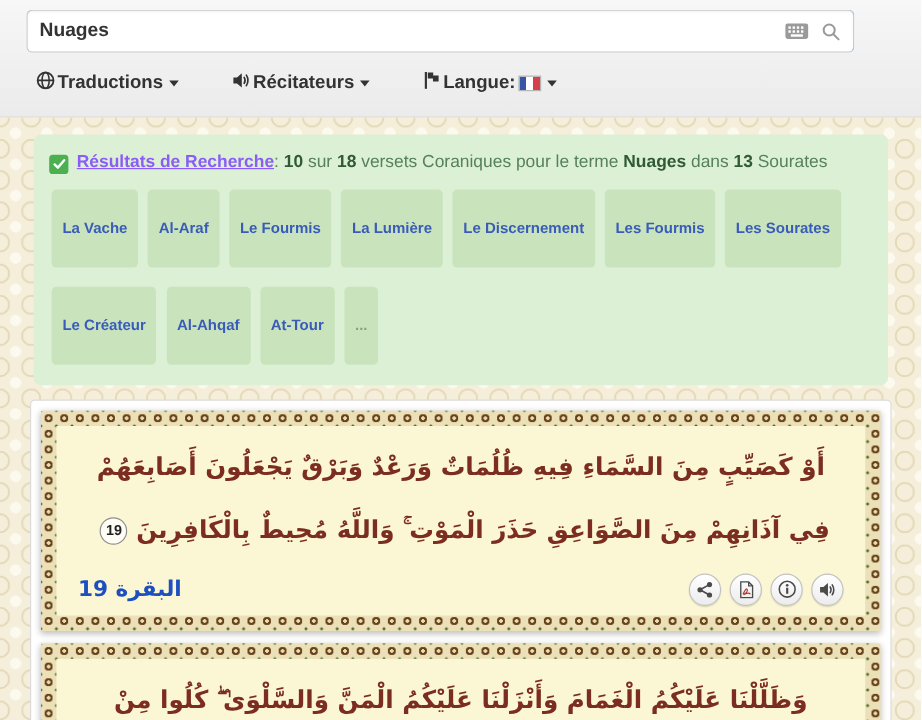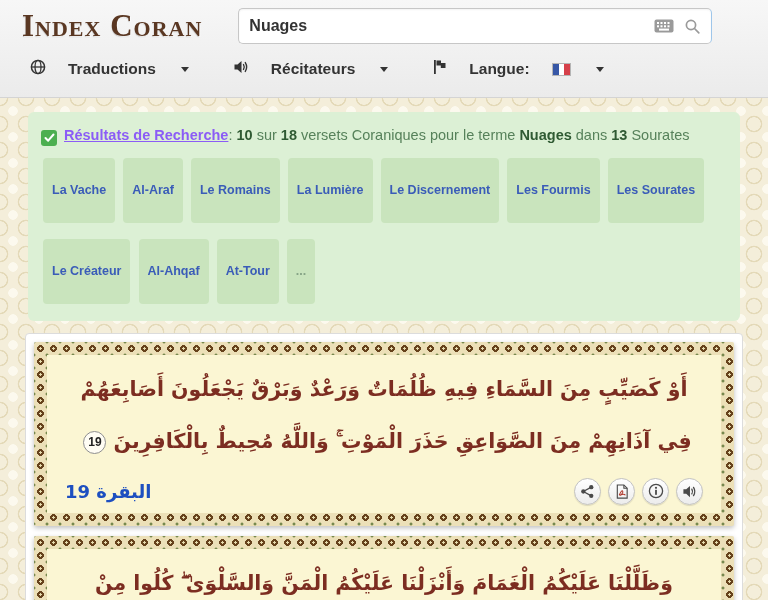--- a/index.html
+++ b/index.html
@@ -32,21 +32,21 @@
     box-shadow:inset 0 1px 2px rgba(0,0,0,.05);
   }
   .searchbox input {
     flex:1; border:none; outline:none; font-size:16px; font-weight:bold; color:#333;
     font-family:"Liberation Sans", sans-serif; background:transparent;
   }
   .searchbox .sicon { display:flex; align-items:center; margin-left:10px; cursor:pointer; }
 
   
   .menu { display:flex; align-items:center; gap:44px; padding:0 0 0 30px; height:46px; }
-  .menu-item { display:flex; align-items:center; gap:22px; cursor:pointer; color:#333; font-size:15.5px; font-weight:bold; }
+  .menu-item { display:flex; align-items:center; gap:2px; cursor:pointer; color:#333; font-size:15.5px; font-weight:bold; }
   .caret { width:0; height:0; border-left:4px solid transparent; border-right:4px solid transparent; border-top:5px solid #333; margin-left:3px; }
   .fr-flag { width:19px; height:13px; border:1px solid #b5b5b5;
     background:linear-gradient(90deg,#3757a6 0 33%,#ffffff 33% 66%,#d6404a 66%); }
 
   
   .content {
     height:502px;
     background-color:#f4eeda;
     background-image:
       radial-gradient(circle, #fcf9ee 0 4.5px, rgba(0,0,0,0) 5px),
@@ -114,21 +114,20 @@
     cursor:pointer; box-shadow:0 1px 1px rgba(0,0,0,.12);
   }
 </style>
 </head>
 <body>
 
 <div class="page">
 
   <div class="topbar">
     <div class="logo-row">
-      <div class="logo">Index Coran</div>
       <div class="searchbox">
         <input type="text" value="Nuages" style="">
         <span class="sicon">
           <svg width="20" height="14" viewBox="0 0 20 14">
               <rect x="0.5" y="0.5" width="19" height="13" rx="2" fill="#9a9a9a"></rect>
               <g fill="#fff">
                 <rect x="3" y="3" width="2" height="2"></rect>
                 <rect x="6.5" y="3" width="2" height="2"></rect>
                 <rect x="10" y="3" width="2" height="2"></rect>
                 <rect x="13.5" y="3" width="2" height="2"></rect>
@@ -190,21 +189,21 @@
 
     <div class="alert">
       <div class="row-flow">
         <span class="check">
           <svg width="11" height="11" viewBox="0 0 11 11">
               <polyline points="1.5,6 4.2,8.7 9.5,2.5" fill="none" stroke="#fff" stroke-width="2" stroke-linecap="round" stroke-linejoin="round"></polyline>
             </svg>
         </span><span class="res-link">Résultats de Recherche</span><span>: </span><span class="b">10</span><span> sur </span><span class="b">18</span><span> versets Coraniques pour le terme </span><span class="b">Nuages</span><span> dans </span><span class="b">13</span><span> Sourates </span>
         <span class="tag">La Vache</span>
         <span class="tag">Al-Araf</span>
-        <span class="tag">Le Romains</span>
+        <span class="tag">Le Fourmis</span>
         <span class="tag">La Lumière</span>
         <span class="tag">Le Discernement</span>
         <span class="tag">Les Fourmis</span>
         <span class="tag">Les Sourates</span>
         <span class="tag">Le Créateur</span>
         <span class="tag">Al-Ahqaf</span>
         <span class="tag">At-Tour</span>
         <span class="tag more">...</span>
       </div>
     </div>

